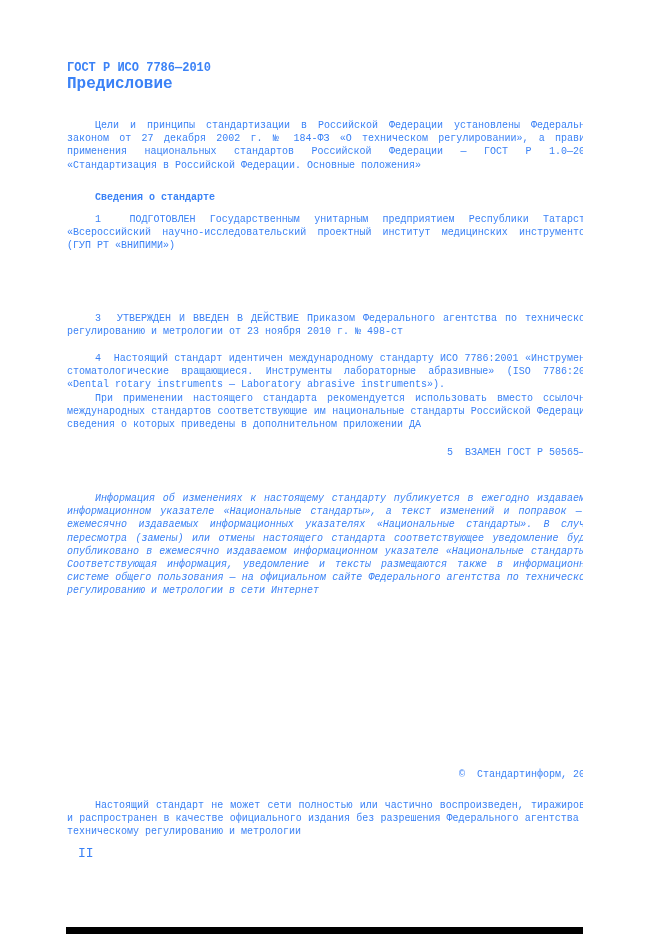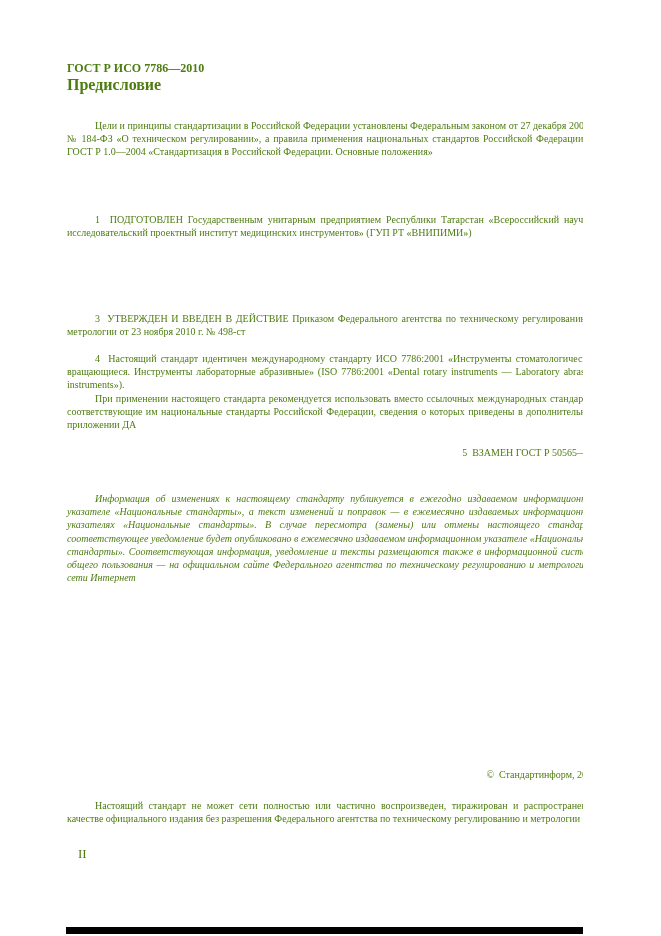--- a/index.html
+++ b/index.html
@@ -1,22 +1,22 @@
 <!DOCTYPE html>
 <html><head>
 <meta charset="utf-8">
 <style>
   html, body { margin: 0; padding: 0; background: #ffffff; }
   .page {
     position: relative;
     width: 583px;
     height: 936px;
     background: #ffffff;
-    font-family: Liberation Serif, serif;
-    color: #4d7c0f;
+    font-family: Liberation Mono, monospace;
+    color: #3b82f6;
     overflow: hidden;
   }
   .block {
     position: absolute;
     left: 67px;
     width: 530px;
     font-size: 10px;
     line-height: 13.2px;
     text-align: justify;
   }
@@ -76,20 +76,21 @@
 <body>
 
 <div class="page">
 
   <div class="block doc-header">ГОСТ Р ИСО 7786—2010</div>
 
   <div class="block doc-title">Предисловие</div>
 
   <div class="block intro">Цели и принципы стандартизации в Российской Федерации установлены Федеральным законом от 27 декабря 2002 г. № 184-ФЗ «О техническом регулировании», а правила применения национальных стандартов Российской Федерации — ГОСТ Р 1.0—2004 «Стандартизация в Российской Федерации. Основные положения»</div>
 
+  <div class="block info-heading">Сведения о стандарте</div>
 
   <div class="block item-1">
     <p>1&nbsp; ПОДГОТОВЛЕН Государственным унитарным предприятием Республики Татарстан «Всероссийский научно-исследовательский проектный институт медицинских инструментов» (ГУП РТ «ВНИПИМИ»)</p>
   </div>
 
 
   <div class="block item-3">
     <p>3&nbsp; УТВЕРЖДЕН И ВВЕДЕН В ДЕЙСТВИЕ Приказом Федерального агентства по техническому регулированию и метрологии от 23 ноября 2010 г. № 498-ст</p>
   </div>
 

